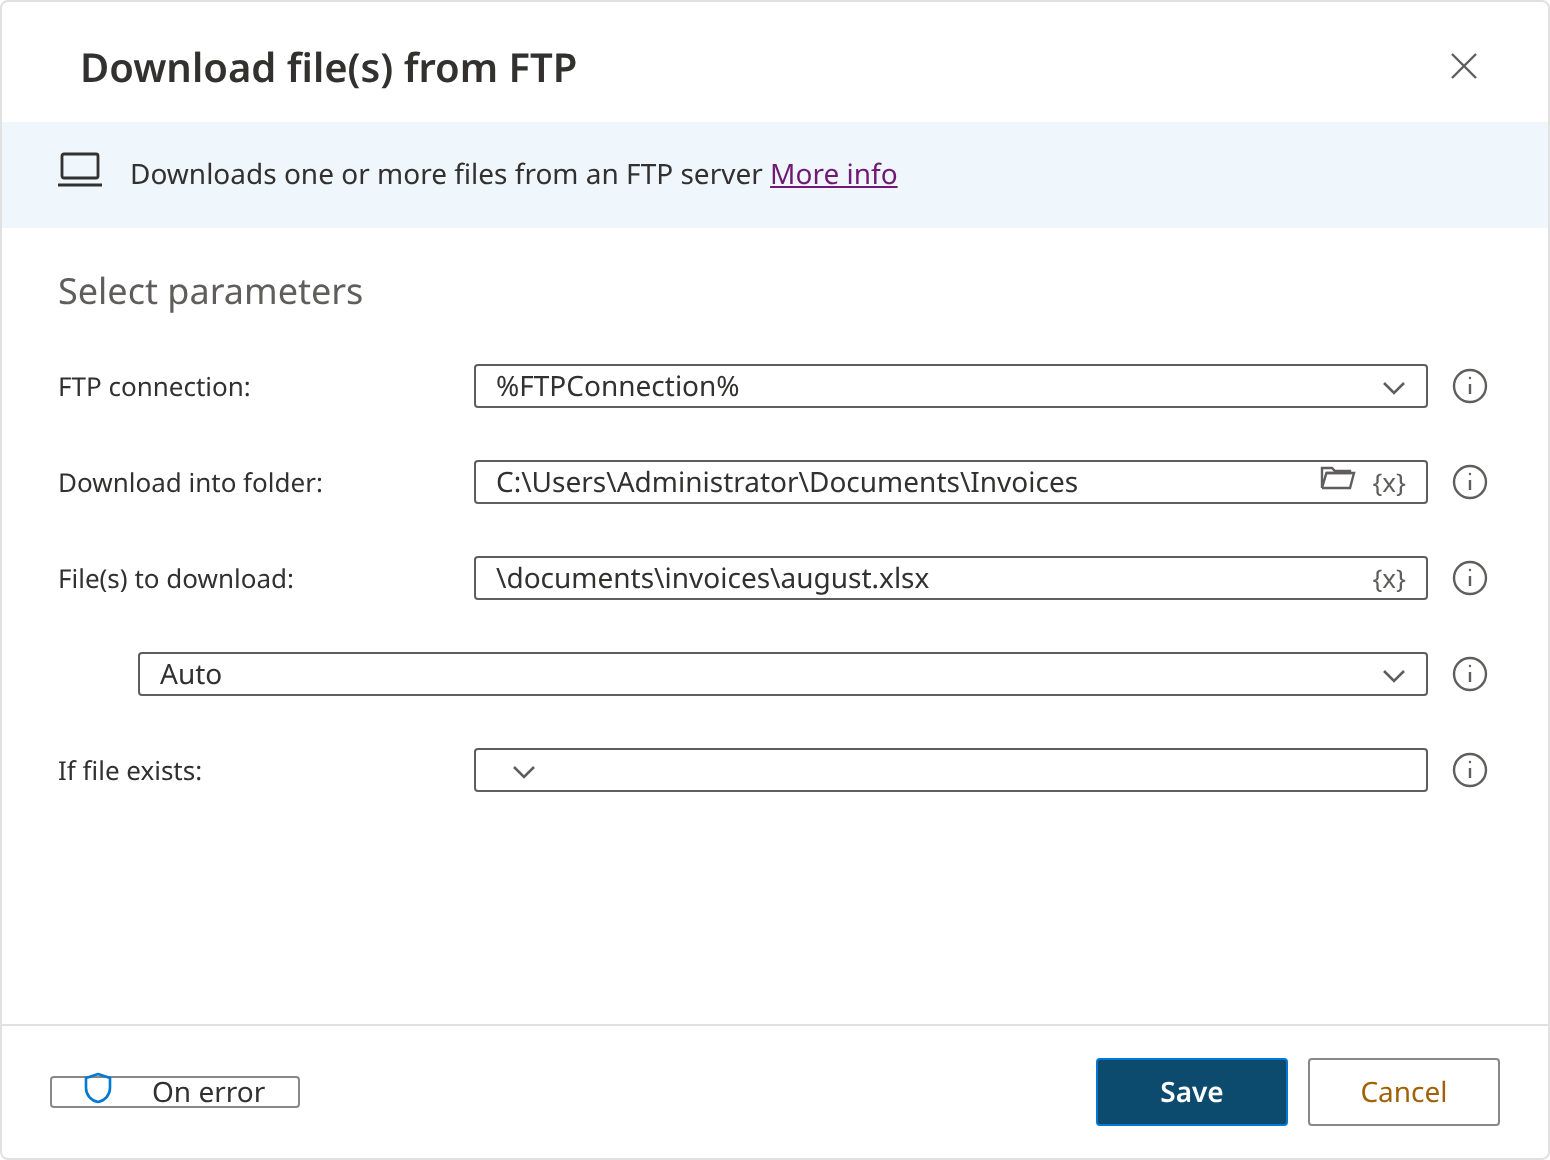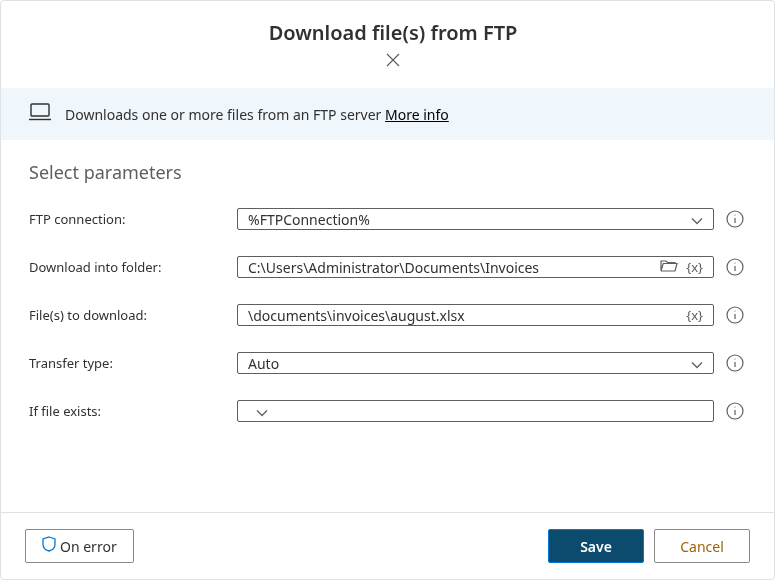--- a/index.html
+++ b/index.html
@@ -17,21 +17,20 @@
     border-radius: 4px;
     display: flex;
     flex-direction: column;
     position: relative;
   }
   .header {
     display: flex;
     align-items: center;
     justify-content: space-between;
     padding: 18px 28px 14px 39px;
-    flex-direction: column;
   }
   .title {
     font-size: 20px;
     font-weight: 600;
     color: #323130;
   }
   .close-btn {
     width: 28px;
     height: 28px;
     display: flex;
@@ -49,21 +48,21 @@
   }
   .banner-icon {
     color: #323130;
     flex-shrink: 0;
   }
   .banner-text {
     font-size: 14px;
     color: #323130;
   }
   .banner-link {
-    color: #000000;
+    color: #701a75;
     text-decoration: underline;
     cursor: pointer;
   }
   .content {
     flex: 1;
     padding: 20px 28px 10px 28px;
     overflow: auto;
   }
   .section-title {
     font-size: 18px;
@@ -143,28 +142,28 @@
     cursor: pointer;
   }
   .footer {
     border-top: 1px solid #e1e1e1;
     padding: 16px 24px;
     display: flex;
     align-items: center;
     justify-content: space-between;
   }
   .on-error-btn {
-    height: 34px;
+    height: 16px;
     border: 1px solid #8a8886;
     border-radius: 2px;
     background: #ffffff;
     padding: 0 16px;
     display: flex;
     align-items: center;
-    gap: 4px;
+    gap: 20px;
     font-size: 14px;
     cursor: pointer;
     color: #323130;
   }
   .footer-right {
     display: flex;
     gap: 10px;
   }
   .btn {
     height: 34px;
@@ -277,21 +276,20 @@
       <div class="info-icon">
         <svg width="18" height="18" viewBox="0 0 18 18" fill="none" stroke="currentColor" stroke-width="1.2">
             <circle cx="9" cy="9" r="8"></circle>
             <line x1="9" y1="8" x2="9" y2="13"></line>
             <circle cx="9" cy="5" r="0.6" fill="currentColor" stroke="none"></circle>
           </svg>
       </div>
     </div>
 
     <div class="form-row">
-      <div class="form-label">Transfer type:</div>
       <div class="field-wrap">
         <div class="select-box">
           <span class="input-text">Auto</span>
           <span class="chevron">
             <svg width="12" height="8" viewBox="0 0 12 8">
                 <path d="M1 1.5 L6 6.5 L11 1.5" stroke="currentColor" stroke-width="1.3" fill="none"></path>
               </svg>
           </span>
         </div>
       </div>

